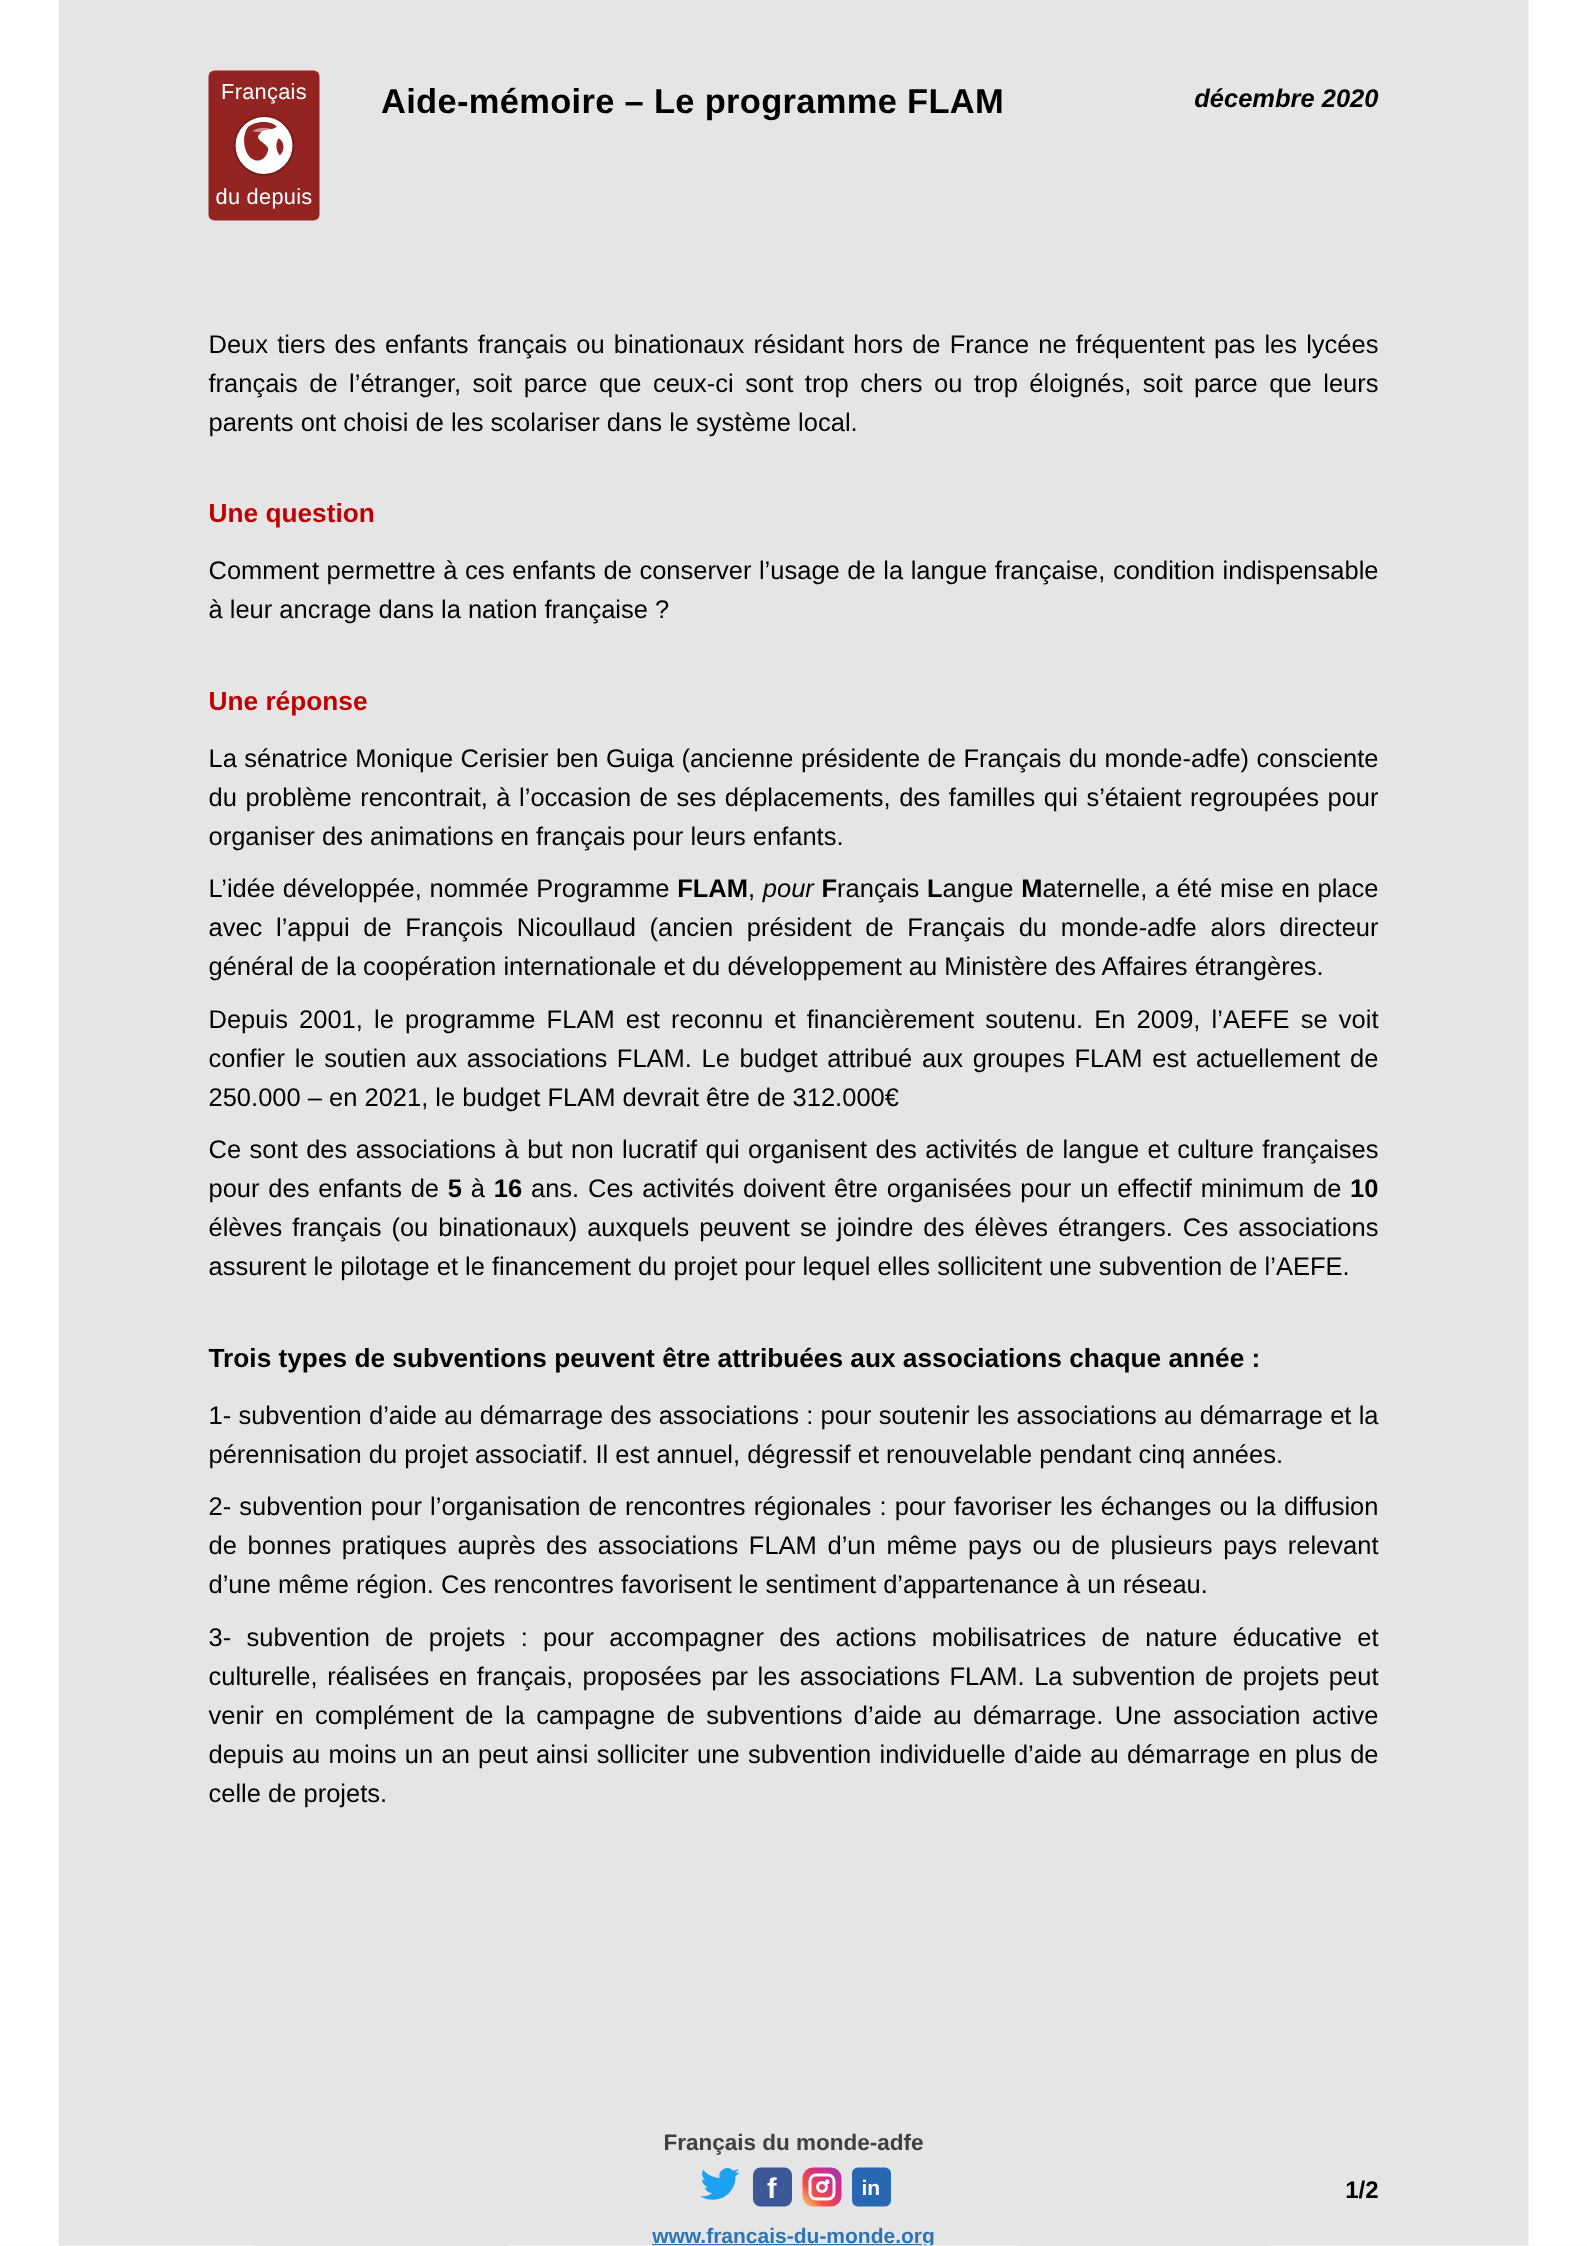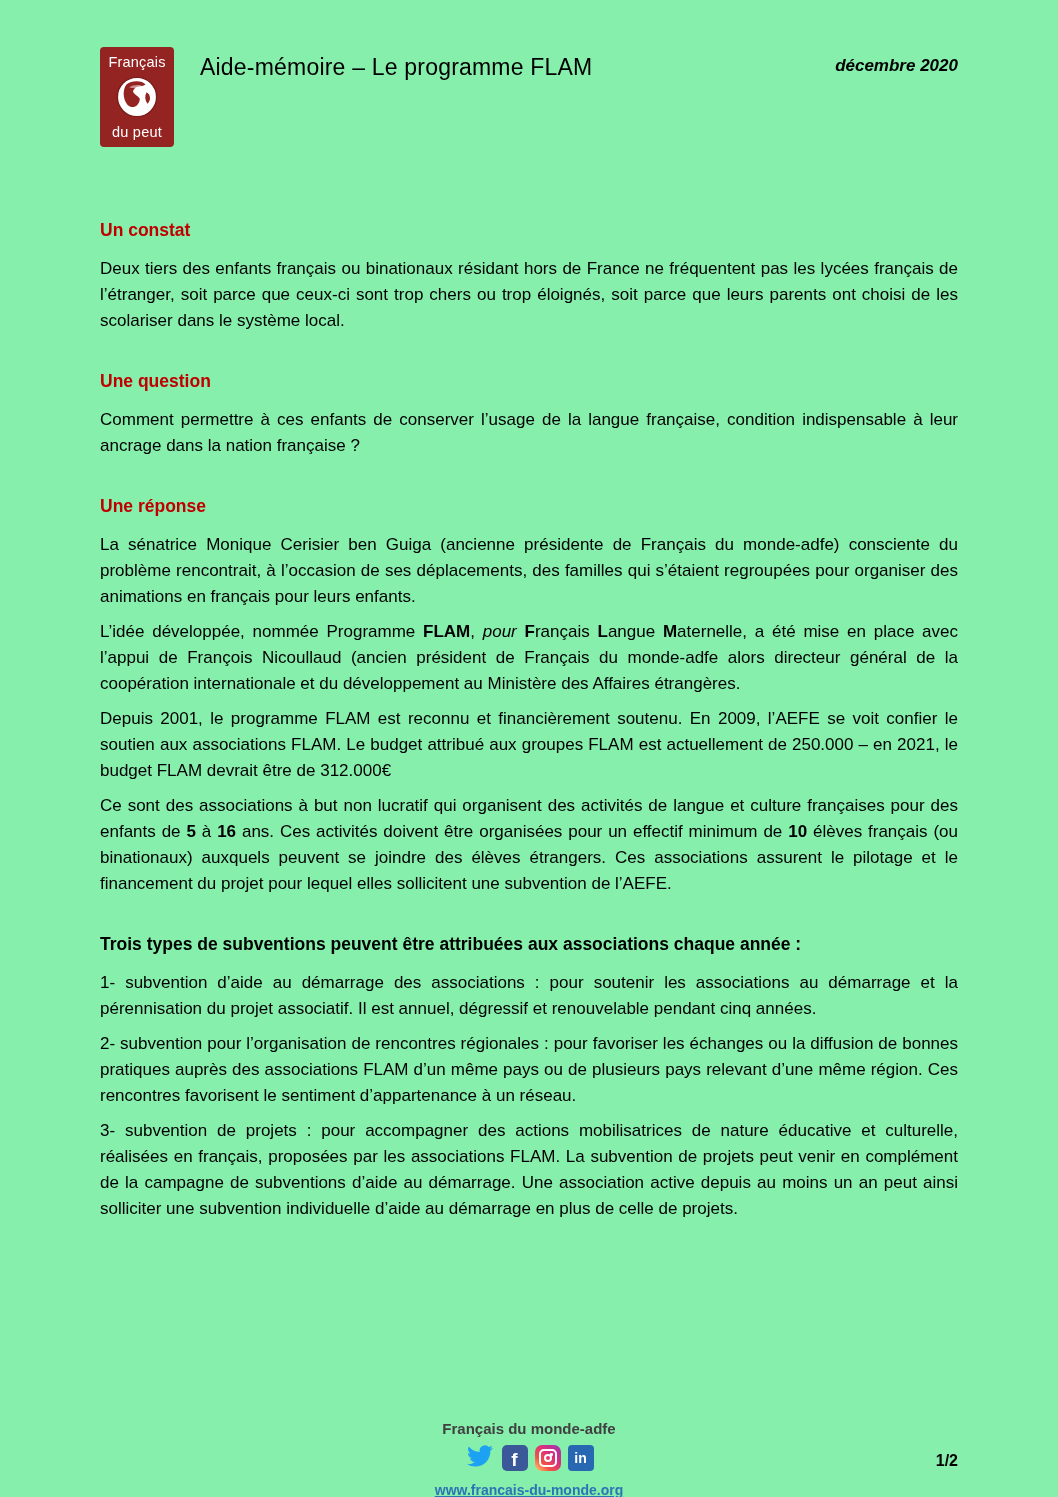--- a/index.html
+++ b/index.html
@@ -1,31 +1,31 @@
 <!DOCTYPE html>
 <html><head>
 <meta charset="utf-8">
 <style>
   * { margin:0; padding:0; box-sizing:border-box; }
   html,body { background:#ffffff; }
   body { font-family:"Liberation Sans", sans-serif; color:#000; }
   .page {
-    position:relative; width:1058px; height:1497px; background:#86efac;
+    position:relative; width:980px; height:1497px; background:#e5e5e5;
     padding:47px 100px 0 100px; overflow:hidden; margin:0 auto;
   }
   
   .header { display:flex; align-items:flex-start; height:100px; }
   .logo {
     width:74px; height:100px; background:#942421; border-radius:4px;
     color:#fff; display:flex; flex-direction:column; align-items:center;
     justify-content:space-between; padding:7px 2px; flex:0 0 auto;
   }
   .logo .logo-line { font-size:14.5px; letter-spacing:.2px; white-space:nowrap; }
   .logo svg { display:block; }
-  .doc-title { font-size:23px; font-weight:normal; margin-left:26px; margin-top:7px; letter-spacing:.2px; }
+  .doc-title { font-size:23px; font-weight:bold; margin-left:41px; margin-top:7px; letter-spacing:.2px; }
   .doc-date { margin-left:auto; font-size:17px; font-style:italic; font-weight:600; margin-top:9px; }
   
   .content { margin-top:70px; }
   .heading { font-size:17.5px; line-height:26px; margin:34px 0 13px 0; }
   .heading.first { margin-top:0; }
   .h-red  { color:#C00000; }
   .h-black{ color:#000; }
   .body-para { font-size:17px; line-height:26px; text-align:justify; margin:0 0 9px 0; }
   .rb { font-weight:bold; }
   .ri { font-style:italic; }
@@ -53,28 +53,27 @@
       <div class="logo-line">Français</div>
       <span>
         <svg width="46" height="46" viewBox="0 0 48 48">
           <circle cx="24" cy="24" r="20.5" fill="#ffffff"></circle>
           <circle cx="24" cy="24" r="20.5" fill="none" stroke="#7b1d1a" stroke-width="1.5"></circle>
           <path fill="#942421" d="M13 11 C19 6 30 7 33 11 C29 14 23 12 21 16 C17 20 25 22 27 26 C26 34 19 37 14 32 C9 26 9 16 13 11 Z"></path>
           <path fill="#942421" d="M34 19 C38 21 39 27 35 31 C32 27 32 23 34 19 Z"></path>
           <path fill="#ffffff" opacity="0.5" d="M16 14 C20 11 27 11 30 13 C26 15 20 15 16 14 Z"></path>
         </svg>
       </span>
-      <div class="logo-line">du peut</div>
+      <div class="logo-line">du depuis</div>
     </div>
     <div class="doc-title">Aide-mémoire – Le programme FLAM</div>
     <div class="doc-date">décembre 2020</div>
   </div>
 
   <div class="content">
-    <p class="heading h-red first"><span class="rb">Un constat</span></p>
     <p class="body-para"><span>Deux tiers des enfants français ou binationaux résidant hors de France ne fréquentent pas les lycées français de l’étranger, soit parce que ceux-ci sont trop chers ou trop éloignés, soit parce que leurs parents ont choisi de les scolariser dans le système local.</span></p>
 
     <p class="heading h-red"><span class="rb">Une question</span></p>
     <p class="body-para"><span>Comment permettre à ces enfants de conserver l’usage de la langue française, condition indispensable à leur ancrage dans la nation française ?</span></p>
 
     <p class="heading h-red"><span class="rb">Une réponse</span></p>
     <p class="body-para"><span>La sénatrice Monique Cerisier ben Guiga (ancienne présidente de Français du monde-adfe) consciente du problème rencontrait, à l’occasion de ses déplacements, des familles qui s’étaient regroupées pour organiser des animations en français pour leurs enfants.</span></p>
     <p class="body-para"><span>L’idée développée, nommée Programme </span><span class="rb">FLAM</span><span>, </span><span class="ri">pour</span><span> </span><span class="rb">F</span><span>rançais </span><span class="rb">L</span><span>angue </span><span class="rb">M</span><span>aternelle, a été mise en place avec l’appui de François Nicoullaud (ancien président de Français du monde-adfe alors directeur général de la coopération internationale et du développement au Ministère des Affaires étrangères.</span></p>
     <p class="body-para"><span>Depuis 2001, le programme FLAM est reconnu et financièrement soutenu. En 2009, l’AEFE se voit confier le soutien aux associations FLAM. Le budget attribué aux groupes FLAM est actuellement de 250.000 – en 2021, le budget FLAM devrait être de 312.000€</span></p>
 

